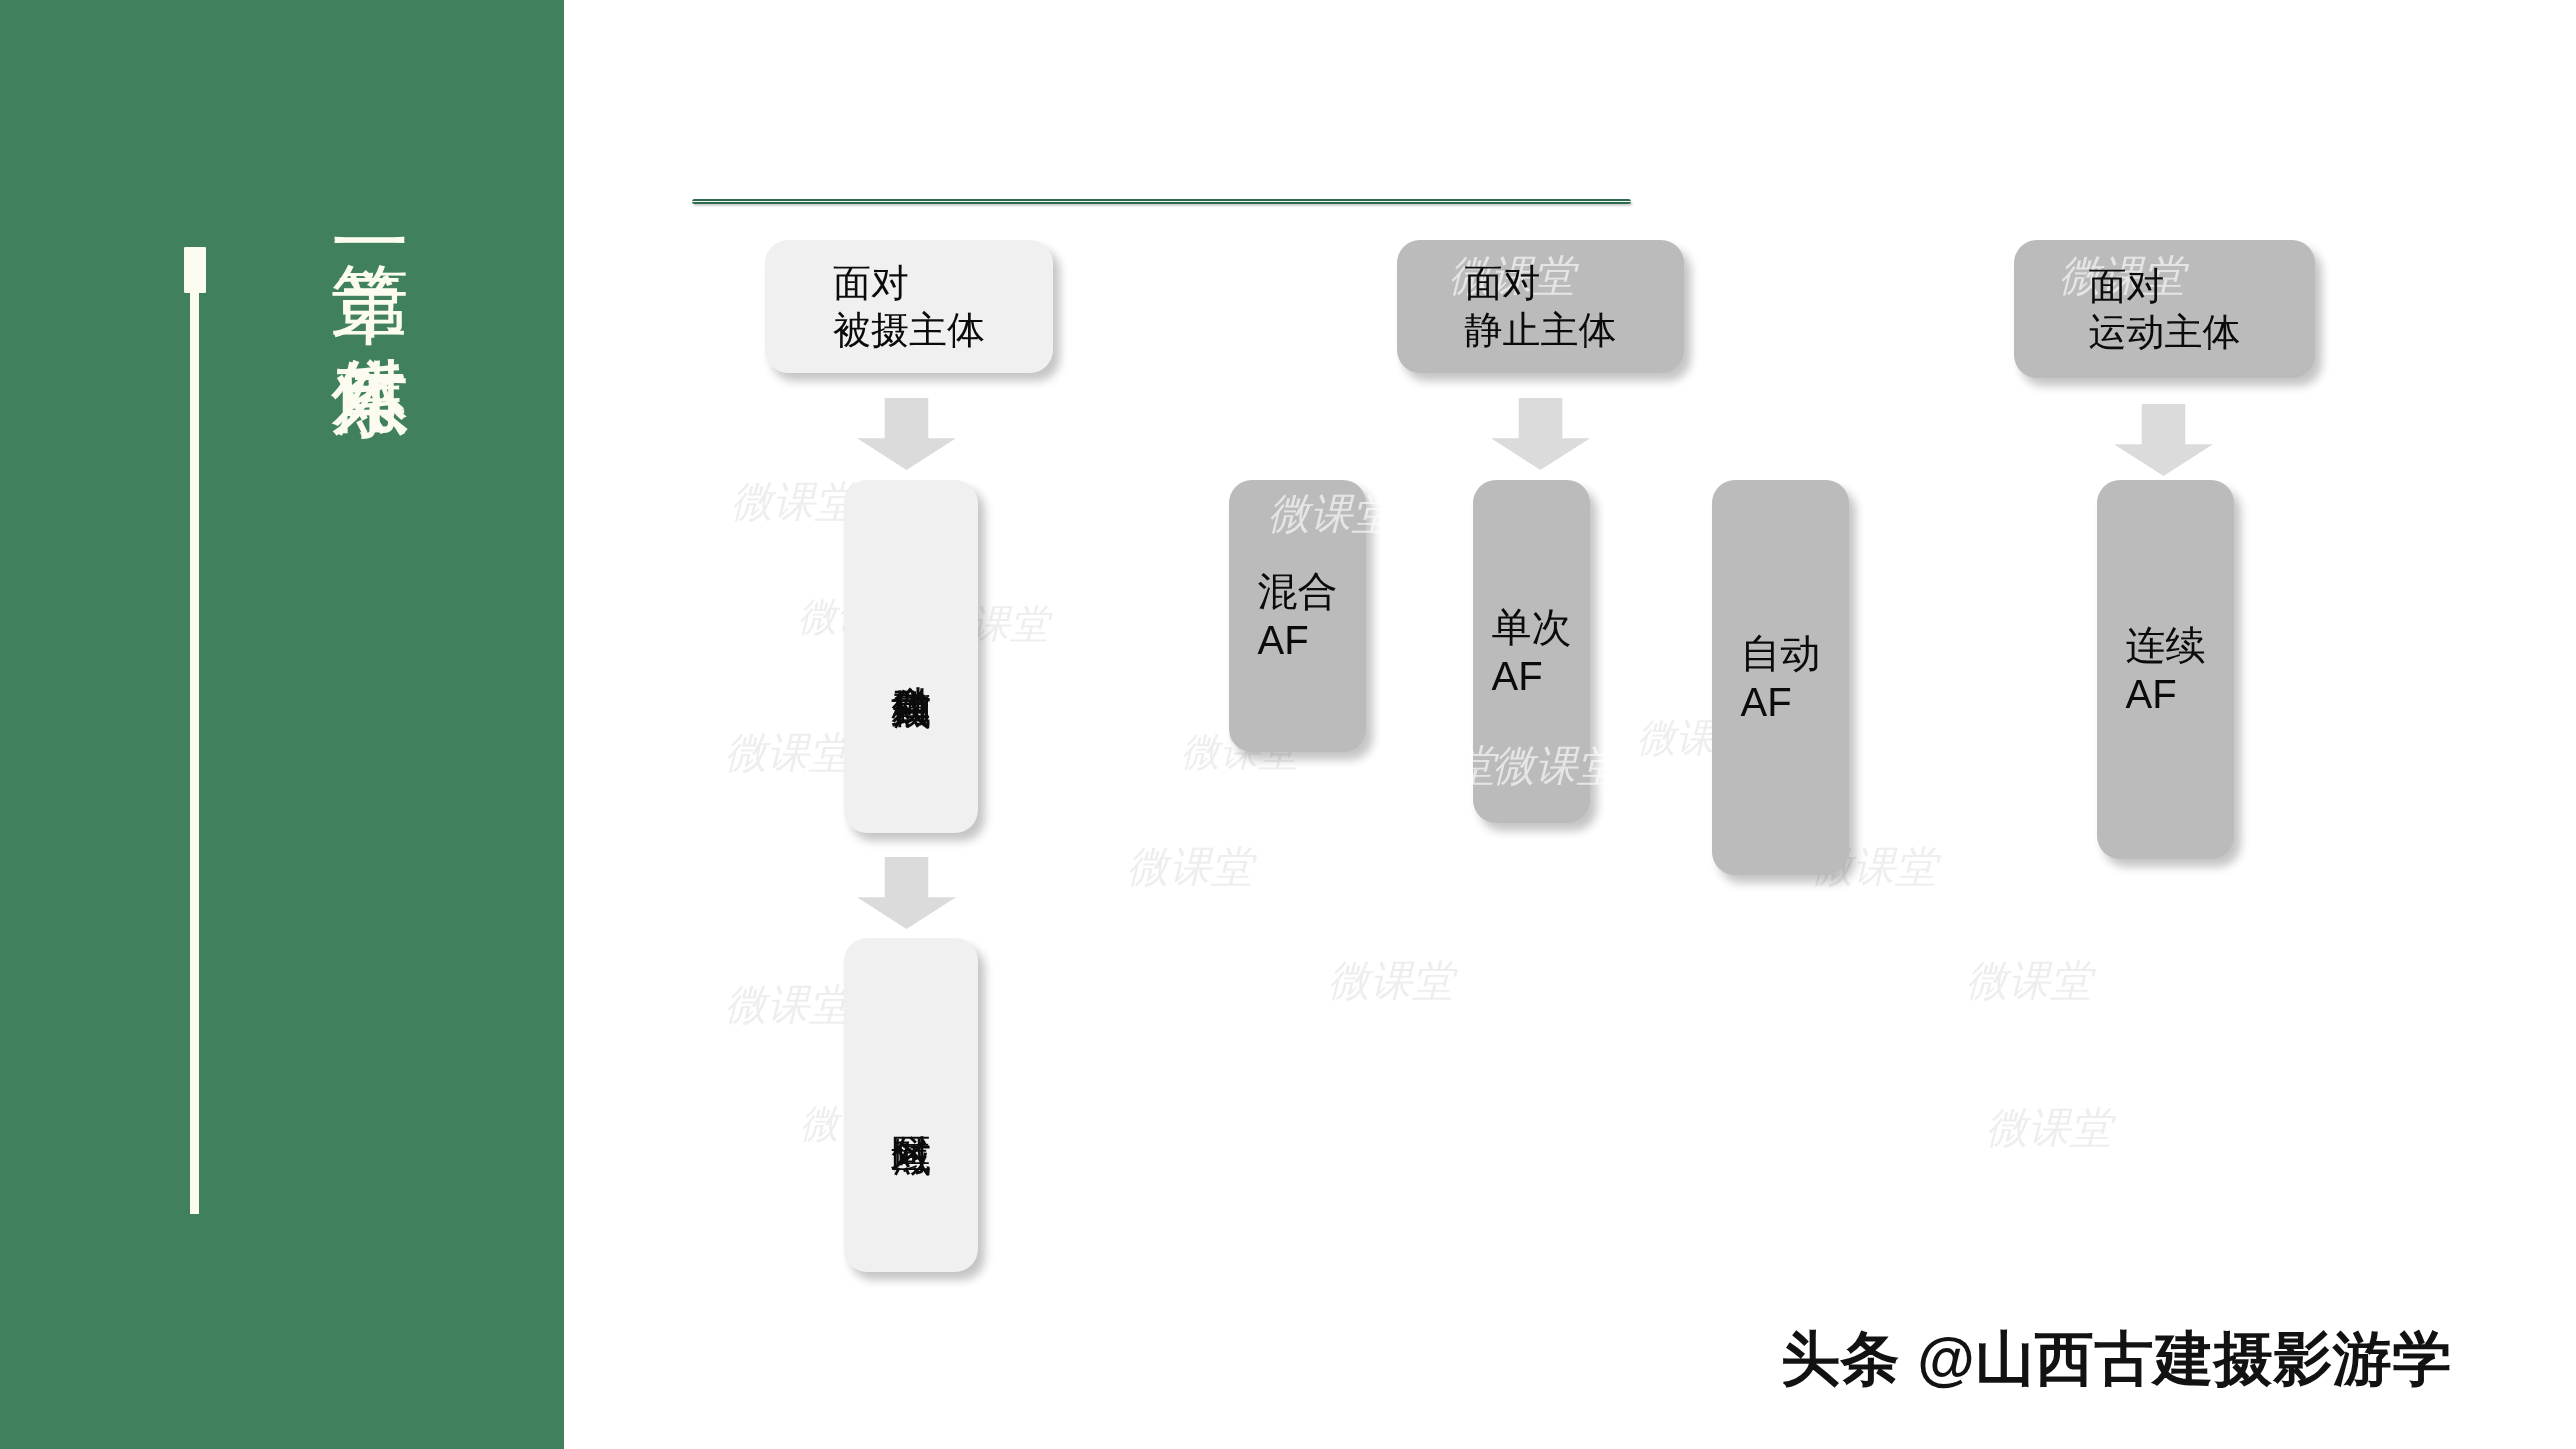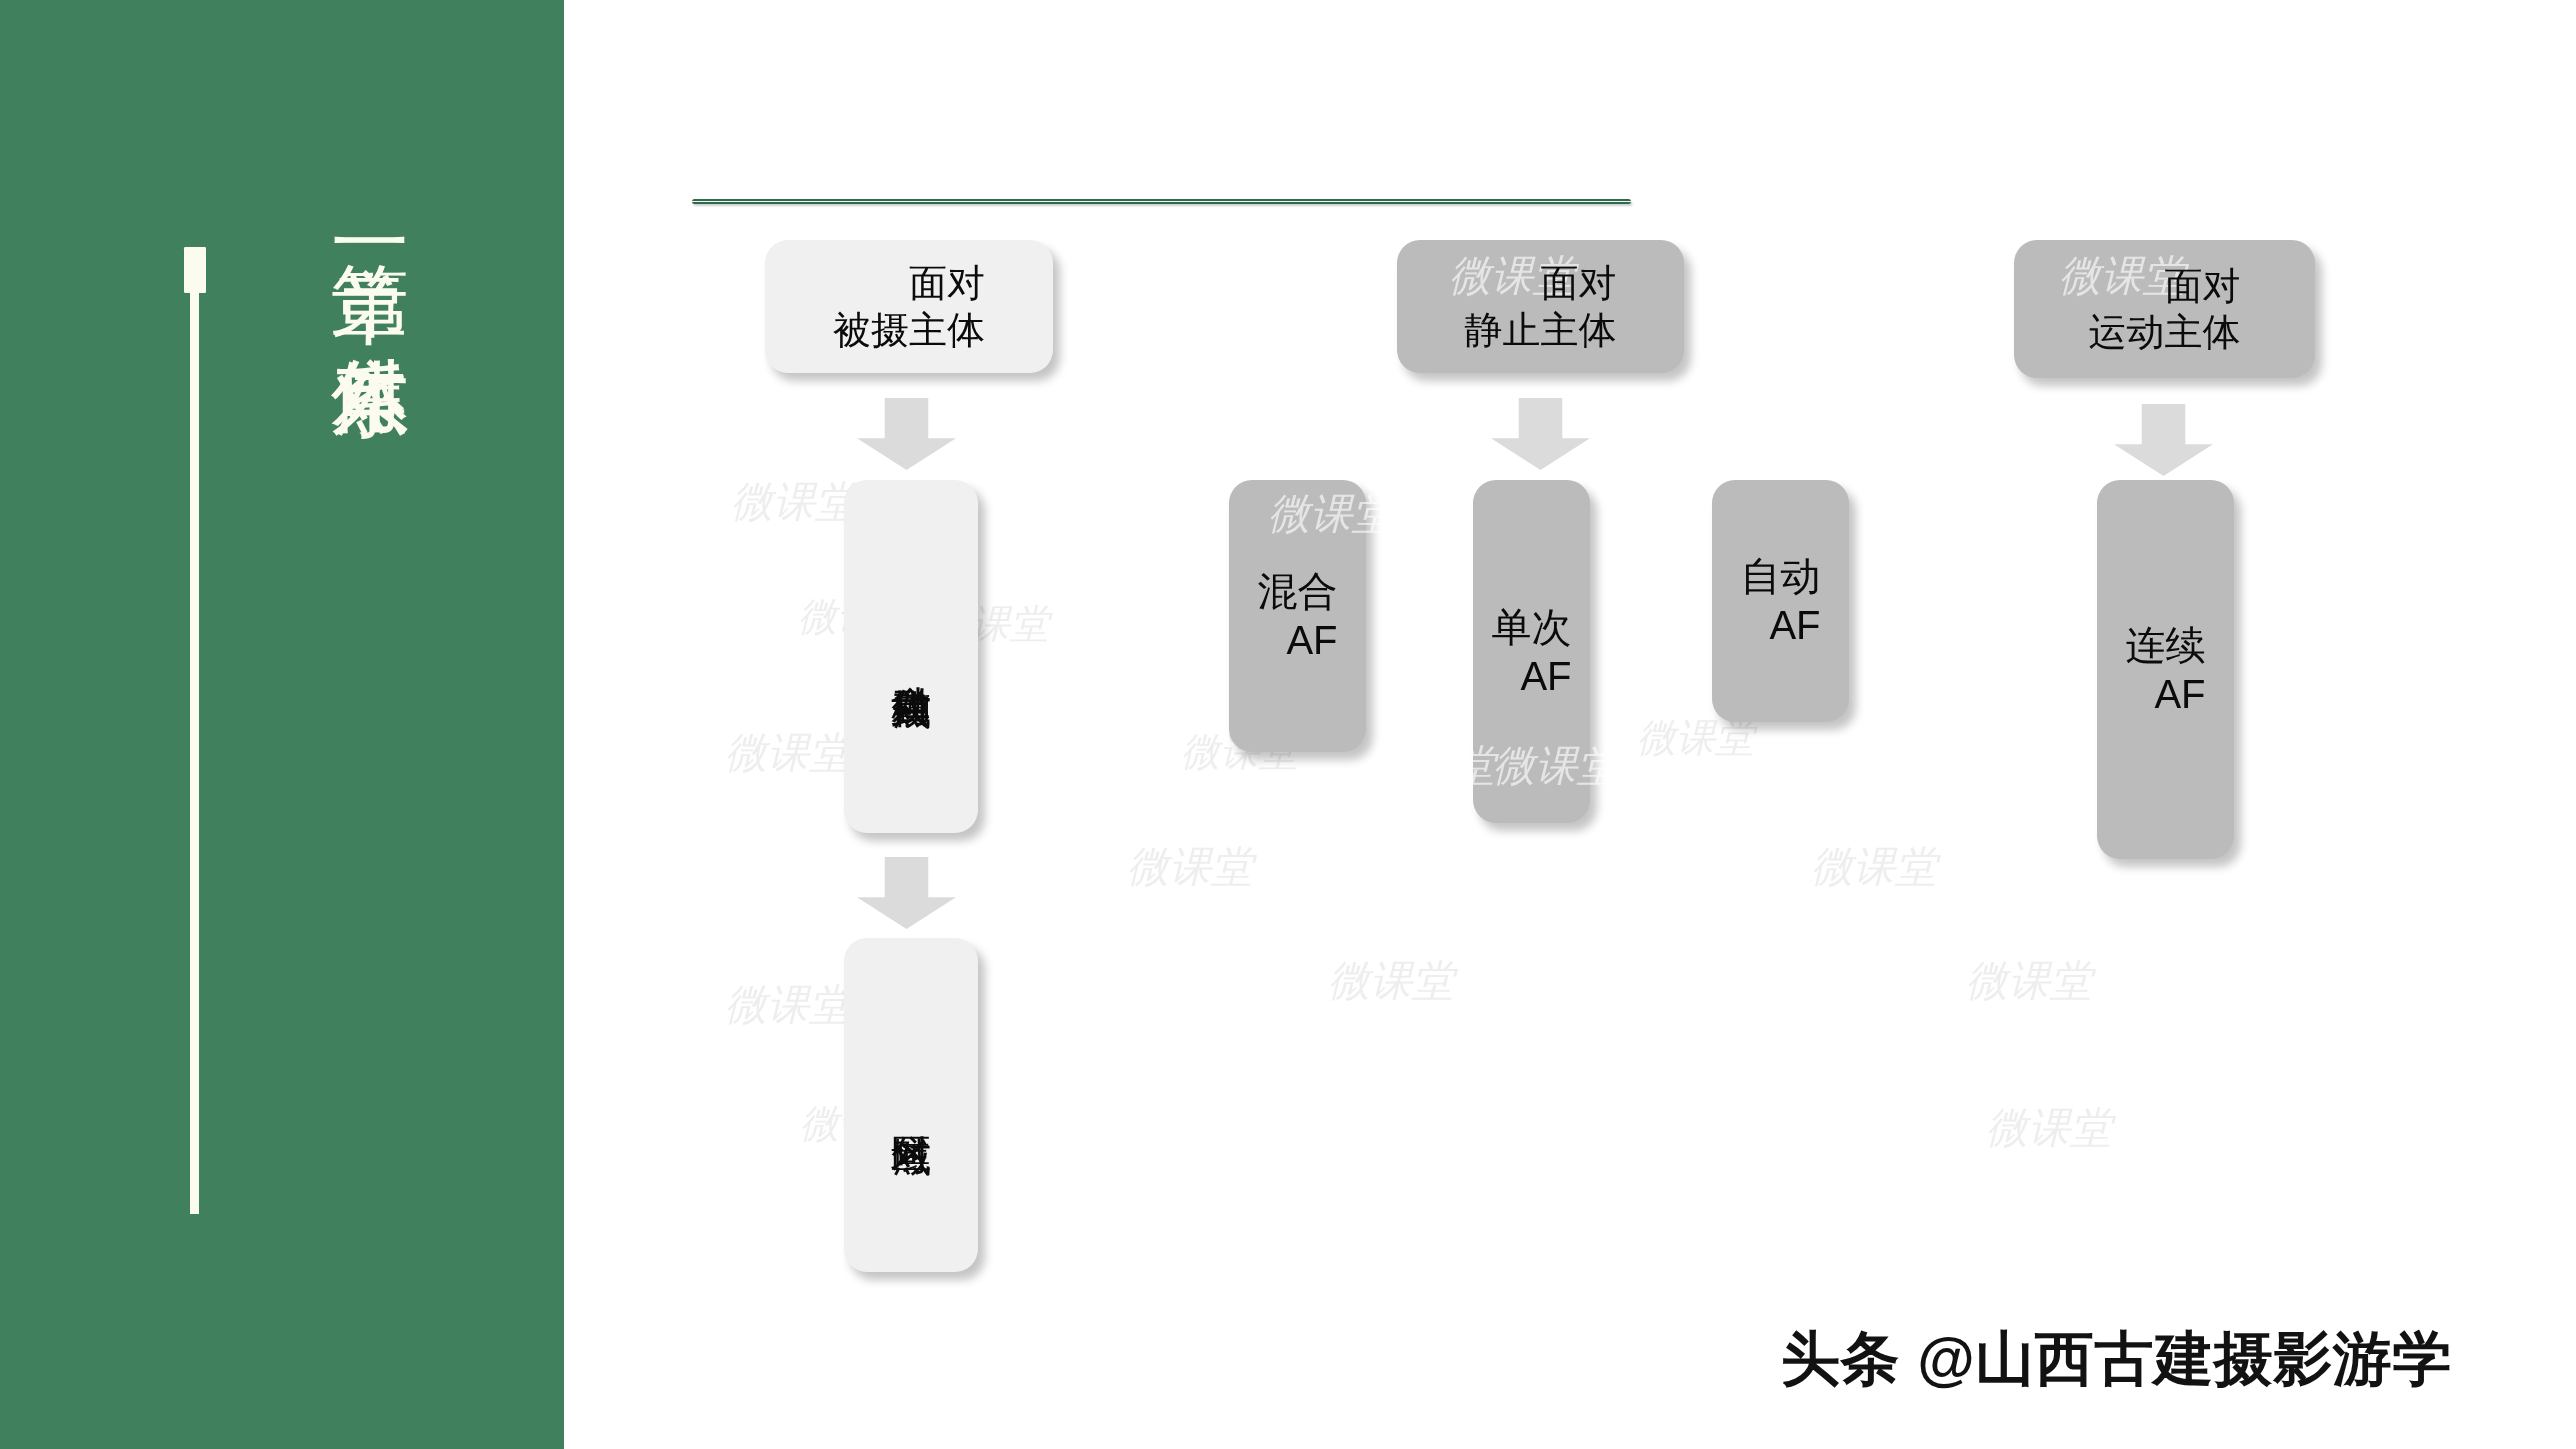--- a/index.html
+++ b/index.html
@@ -103,21 +103,21 @@
   }
   .wm-on-gray { color: rgba(255,255,255,0.62); }
 
   
   .fbox {
     position: absolute;
     box-sizing: border-box;
     display: flex;
     align-items: center;
     justify-content: center;
-    text-align: right;
+    text-align: left;
     color: #0b0b0b;
     font-family: "Liberation Sans", "DejaVu Sans", sans-serif;
     font-weight: 400;
     border-radius: 23px;
     box-shadow: 6.7px 8px 9.4px rgba(0,0,0,0.23);
     line-height: 1.22;
   }
   .fbox.light { background: #F0F0F0; }
   .fbox.gray  { background: #BBBBBB; }
   .fbox .txt { position: relative; z-index: 3; white-space: pre; }
@@ -204,21 +204,21 @@
   <div class="fbox gray" style="left:1229px; top:480px; width:137px; height:272px; font-size:40px;">
     <span class="txt">混合
 AF</span>
   </div>
 
   <div class="fbox gray" style="left:1473px; top:480px; width:117px; height:343px; font-size:40px;">
     <span class="txt">单次
 AF</span>
   </div>
 
-  <div class="fbox gray" style="left:1712px; top:480px; width:137px; height:242px; font-size:40px;">
+  <div class="fbox gray" style="left:1712px; top:480px; width:137px; height:395px; font-size:40px;">
     <span class="txt">自动
 AF</span>
   </div>
 
   <div class="fbox gray" style="left:2014px; top:240px; width:301px; height:138px; font-size:38px;">
     <span class="txt">面对
 运动主体</span>
   </div>
 
   <div class="arrow" style="left:2114px; top:404px; width:99px; height:72px;"></div>

